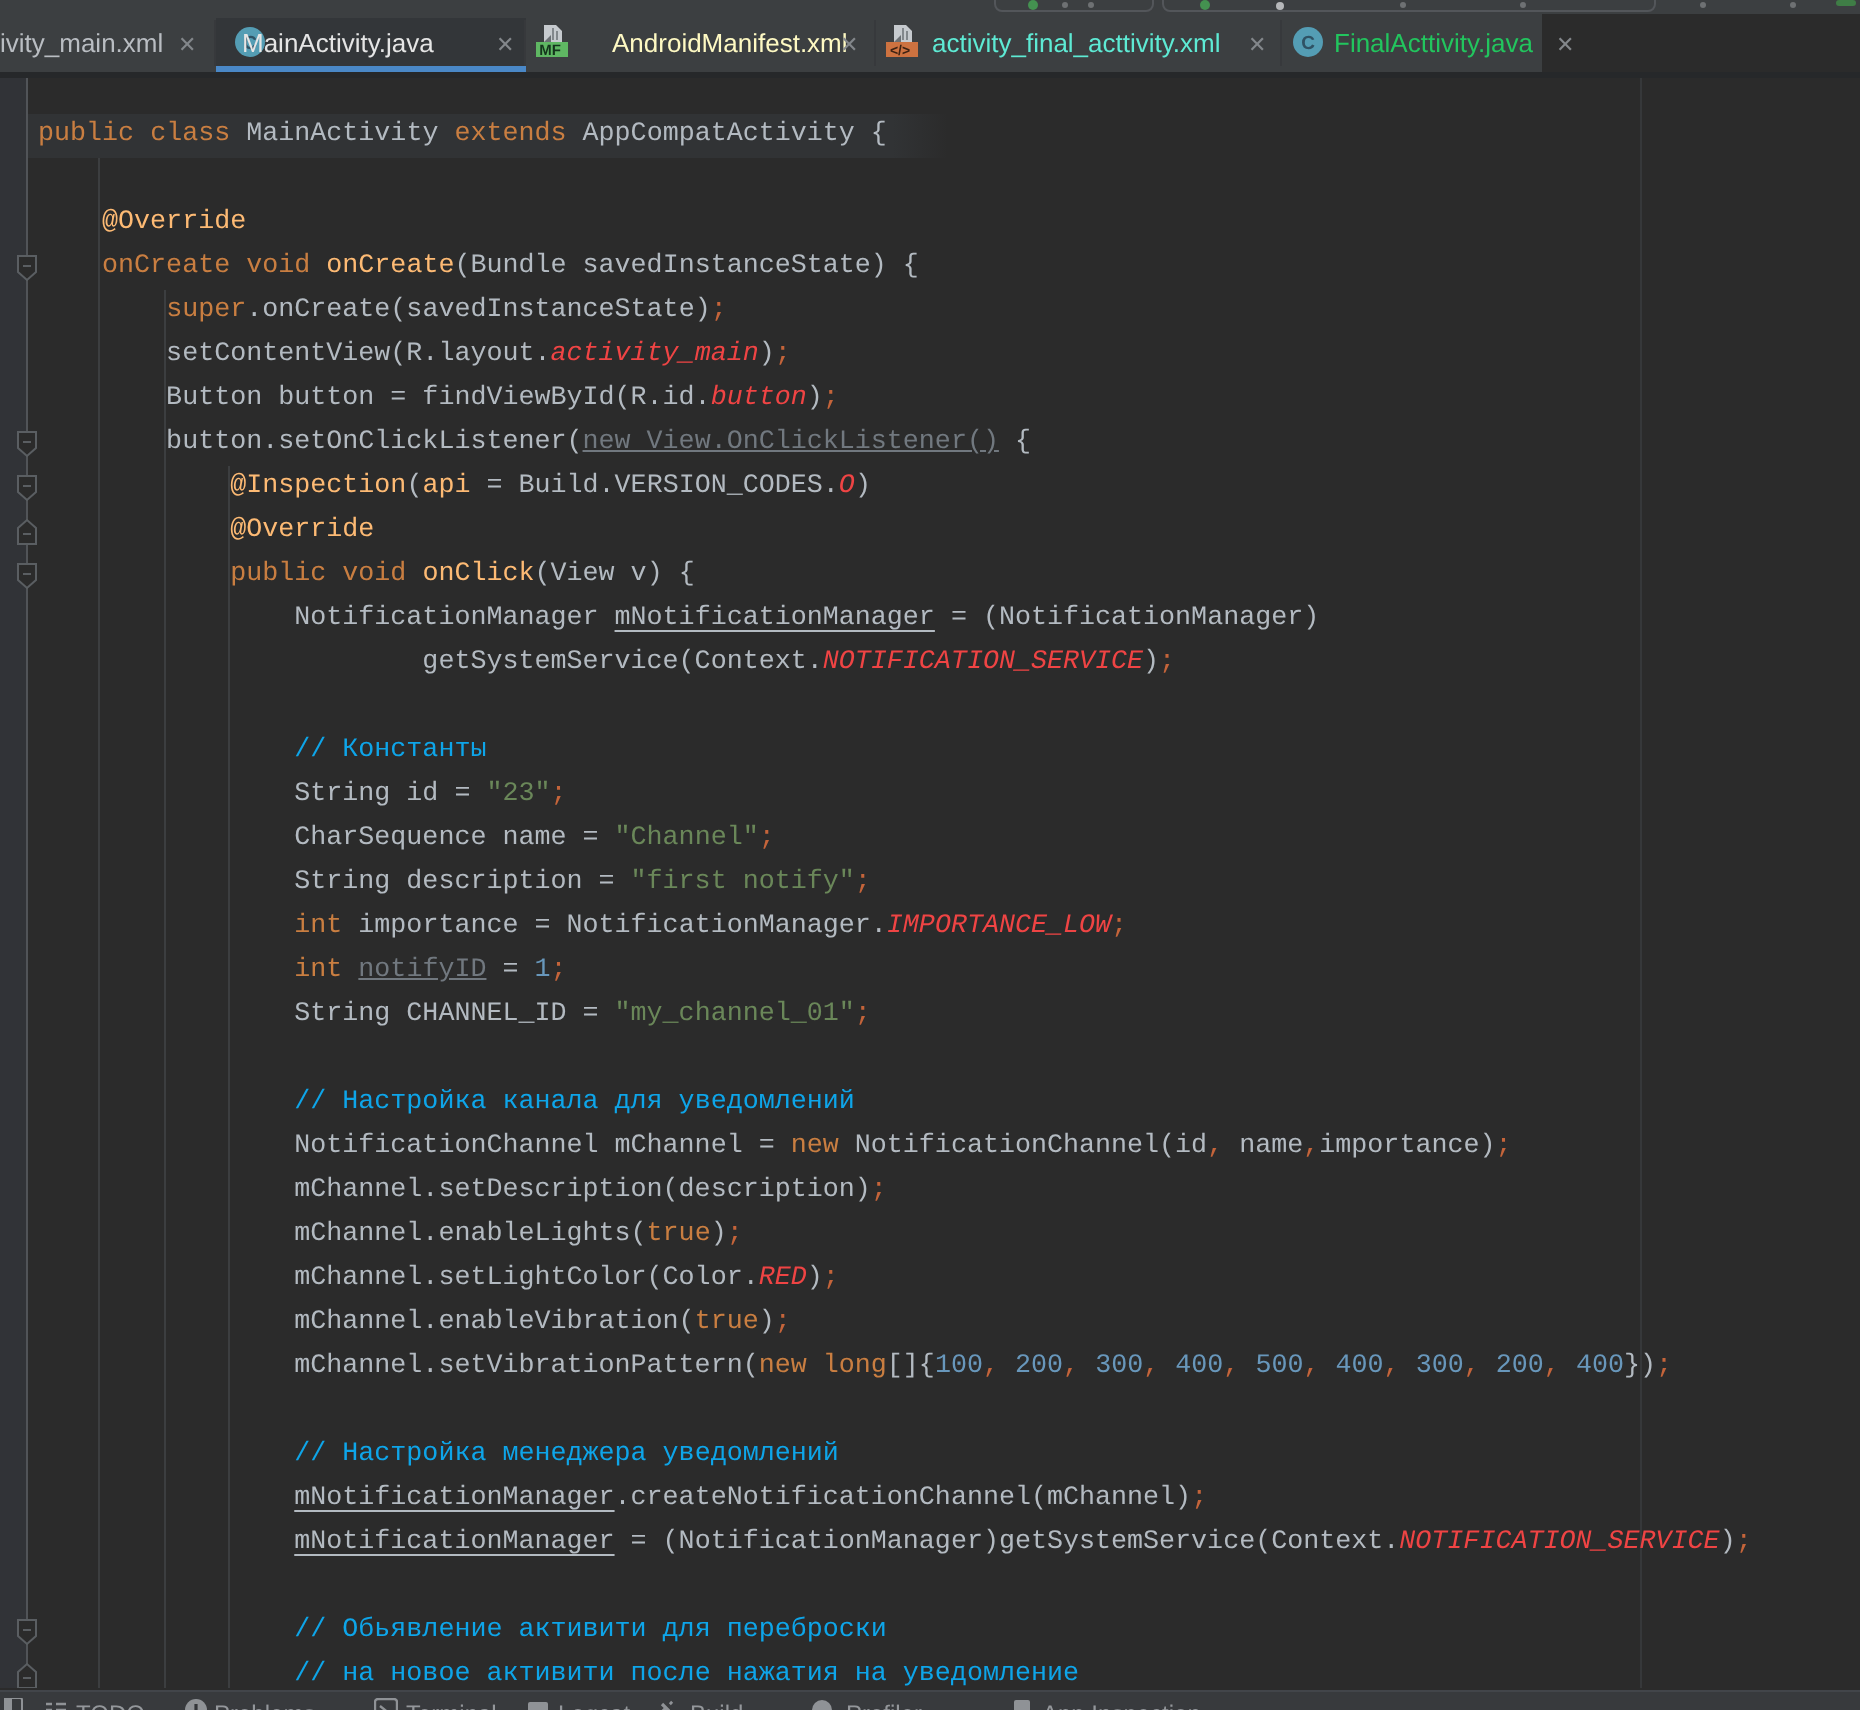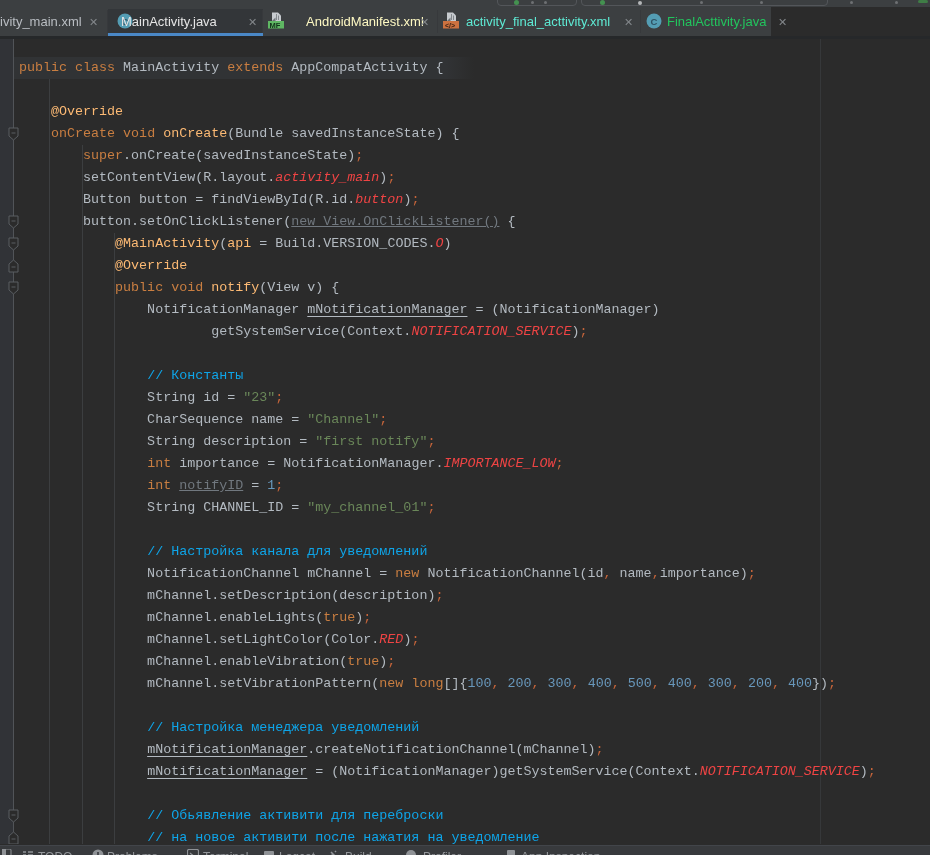--- a/index.html
+++ b/index.html
@@ -49,23 +49,23 @@
   <div id="margin"></div>
   <div id="gutterline"></div>
   <div id="code"><span class="k">public</span> <span class="k">class</span> MainActivity <span class="k">extends</span> AppCompatActivity {
 
     <span class="a">@Override</span>
     <span class="k">onCreate</span> <span class="k">void</span> <span class="m">onCreate</span>(Bundle savedInstanceState) {
         <span class="k">super</span>.onCreate(savedInstanceState)<span class="p">;</span>
         setContentView(R.layout.<span class="c">activity_main</span>)<span class="p">;</span>
         Button button = findViewById(R.id.<span class="c">button</span>)<span class="p">;</span>
         button.setOnClickListener(<span class="d">new View.OnClickListener()</span> {
-            <span class="a">@MainActivity</span>(<span class="a">api</span> = Build.VERSION_CODES.<span class="c">O</span>)
+            <span class="a">@Inspection</span>(<span class="a">api</span> = Build.VERSION_CODES.<span class="c">O</span>)
             <span class="a">@Override</span>
-            <span class="k">public</span> <span class="k">void</span> <span class="m">notify</span>(View v) {
+            <span class="k">public</span> <span class="k">void</span> <span class="m">onClick</span>(View v) {
                 NotificationManager <span class="u">mNotificationManager</span> = (NotificationManager)
                         getSystemService(Context.<span class="c">NOTIFICATION_SERVICE</span>)<span class="p">;</span>
 
                 <span class="g">// Константы</span>
                 String id = <span class="s">"23"</span><span class="p">;</span>
                 CharSequence name = <span class="s">"Channel"</span><span class="p">;</span>
                 String description = <span class="s">"first notify"</span><span class="p">;</span>
                 <span class="k">int</span> importance = NotificationManager.<span class="c">IMPORTANCE_LOW</span><span class="p">;</span>
                 <span class="k">int</span> <span class="d">notifyID</span> = <span class="n">1</span><span class="p">;</span>
                 String CHANNEL_ID = <span class="s">"my_channel_01"</span><span class="p">;</span>

